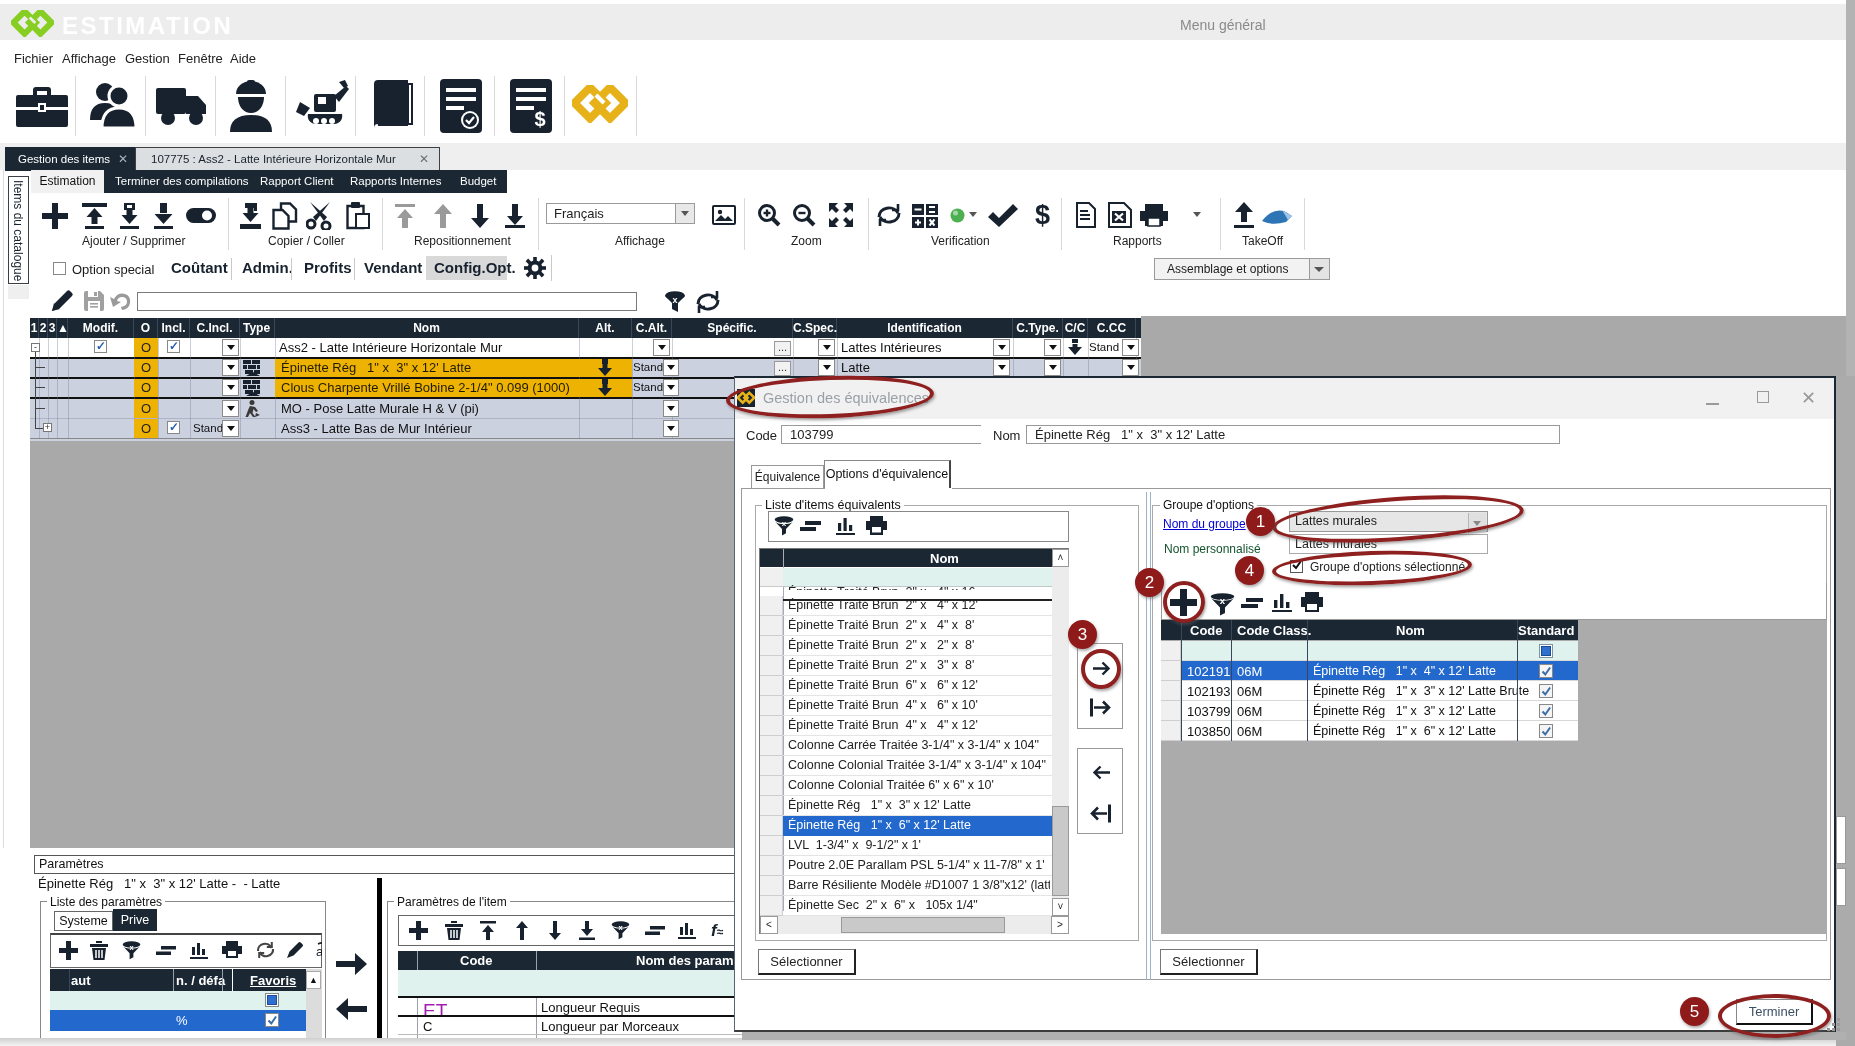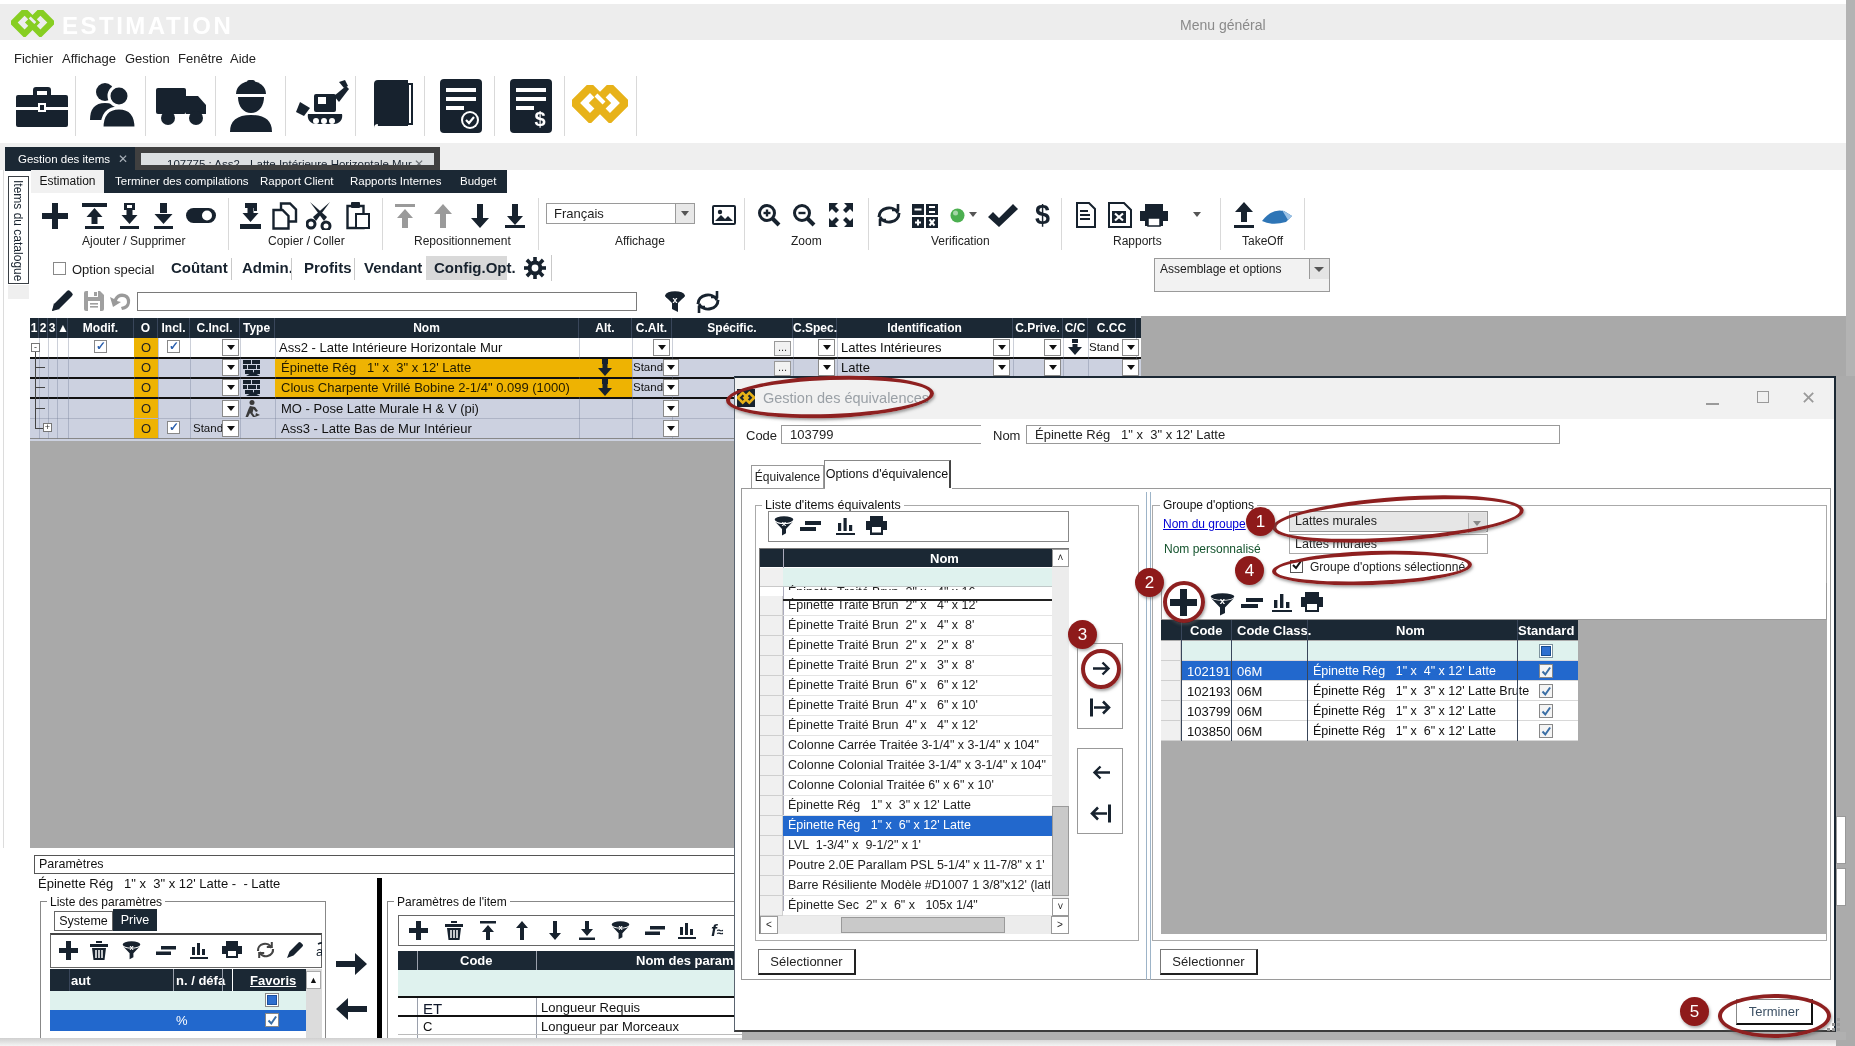--- a/index.html
+++ b/index.html
@@ -144,21 +144,21 @@
  <g fill="none" stroke="#e7b219" stroke-width="8">
   <rect x="7" y="7" width="22" height="22" transform="rotate(45 18 18)"></rect>
   <rect x="27" y="7" width="22" height="22" transform="rotate(45 38 18)"></rect>
  </g>
  <line x1="24" y1="10" x2="32" y2="18" stroke="#fff" stroke-width="4"></line>
 </svg>
     </div>
 
 <div class="abs" style="left:0;top:143px;width:1846px;height:27px;background:#efefef;"></div>
 <div class="abs" style="left:5px;top:147px;width:130px;height:24px;background:#1b2834;color:#fff;font-size:11.5px;line-height:24px;padding-left:13px;">Gestion des items<span style="position:absolute;right:7px;color:#aab2ba;font-size:12px;">✕</span></div>
-<div class="abs" style="left:135px;top:147px;width:305px;height:24px;background:#dcdfe1;border:6px solid #404040;color:#17222e;font-size:11.5px;line-height:22px;padding-left:26px;white-space:nowrap;overflow:hidden;">107775 : Ass2 - Latte Intérieure Horizontale Mur<span style="position:absolute;right:10px;color:#6a6f74;font-size:12px;">✕</span></div>
+<div class="abs" style="left:135px;top:147px;width:305px;height:24px;background:#dcdfe1;border:1px solid #404040;color:#17222e;font-size:11.5px;line-height:22px;padding-left:15px;white-space:nowrap;overflow:hidden;">107775 : Ass2 - Latte Intérieure Horizontale Mur<span style="position:absolute;right:10px;color:#6a6f74;font-size:12px;">✕</span></div>
 
 <div class="abs" style="left:31px;top:170px;width:476px;height:23px;background:#1b2834;"></div>
 <div class="abs" style="left:31px;top:170px;width:73px;height:23px;background:#f1f1f1;color:#111;font-size:12px;text-align:center;line-height:23px;">Estimation</div>
 <div class="abs" style="left:115px;top:175px;color:#fff;font-size:11.5px;">Terminer des compilations</div>
 <div class="abs" style="left:260px;top:175px;color:#fff;font-size:11.5px;">Rapport Client</div>
 <div class="abs" style="left:350px;top:175px;color:#fff;font-size:11.5px;">Rapports Internes</div>
 <div class="abs" style="left:460px;top:175px;color:#fff;font-size:11.5px;">Budget</div>
 
 <div class="abs" style="left:8px;top:176px;width:21px;height:108px;background:#fff;border:1px solid #3a3f45;"></div>
 <div class="abs" style="left:25px;top:180px;font-size:12px;color:#17222e;transform:rotate(90deg);transform-origin:0 0;white-space:nowrap;">Items du catalogue</div>
@@ -461,21 +461,21 @@
     </div>
 <div class="abs" id="refresh1" style="left:695px;top:290px;">
       <svg width="26" height="24" viewBox="0 0 26 24" fill="none" stroke="#17222e" stroke-width="3">
         <path d="M3 14 a10 9 0 0 1 19 -4"></path>
         <path d="M23 10 a10 9 0 0 1 -19 4"></path>
         <path d="M22 1 v6 h-6" stroke-width="2.6"></path>
         <path d="M4 23 v-6 h6" stroke-width="2.6"></path>
       </svg>
     </div>
 
-<div class="abs" style="left:1154px;top:258px;width:176px;height:34px;border:1px solid #9a9a9a;background:#f2f2f2;font-size:12px;line-height:20px;padding-left:5px;">Assemblage et options
+<div class="abs" style="left:1154px;top:258px;width:176px;height:22px;border:1px solid #9a9a9a;background:#f2f2f2;font-size:12px;line-height:20px;padding-left:12px;">Assemblage et options
 <span style="position:absolute;right:0;top:0;width:20px;height:20px;background:#e4e4e4;border-left:1px solid #9a9a9a;"></span>
 <span style="position:absolute;right:5px;top:8px;width:0;height:0;border-left:5px solid transparent;border-right:5px solid transparent;border-top:5px solid #555;"></span>
 </div>
 
 <div id="maintable" class="abs" style="left:30px;top:318px;width:1111px;height:123px;background:#ccd1e0;font-size:13px;">
 
  <div class="abs" style="left:0;top:0;width:1111px;height:20px;background:#1b2834;color:#fff;font-weight:bold;font-size:12px;"></div>
  <div class="abs hc" style="left:0;top:0;width:9px;">1</div>
  <div class="abs hc" style="left:9px;top:0;width:9px;">2</div>
  <div class="abs hc" style="left:18px;top:0;width:9px;">3</div>
@@ -484,21 +484,21 @@
  <div class="abs hc" style="left:104px;top:0;width:24px;">O</div>
  <div class="abs hc" style="left:128px;top:0;width:32px;">Incl.</div>
  <div class="abs hc" style="left:160px;top:0;width:50px;">C.Incl.</div>
  <div class="abs hc" style="left:210px;top:0;width:35px;text-align:left;padding-left:3px;">Type</div>
  <div class="abs hc" style="left:245px;top:0;width:304px;">Nom</div>
  <div class="abs hc" style="left:549px;top:0;width:53px;">Alt.</div>
  <div class="abs hc" style="left:602px;top:0;width:40px;">C.Alt.</div>
  <div class="abs hc" style="left:642px;top:0;width:121px;">Spécific.</div>
  <div class="abs hc" style="left:763px;top:0;width:44px;">C.Spec.</div>
  <div class="abs hc" style="left:807px;top:0;width:176px;">Identification</div>
- <div class="abs hc" style="left:983px;top:0;width:50px;">C.Prive.</div>
+ <div class="abs hc" style="left:983px;top:0;width:50px;">C.Type.</div>
  <div class="abs hc" style="left:1033px;top:0;width:25px;">C/C</div>
  <div class="abs hc" style="left:1058px;top:0;width:48px;">C.CC</div>
 
  <div class="abs" style="left:0;top:20px;width:1111px;height:19px;background:#fff;"></div>
  <div class="abs" style="left:0;top:39px;width:1111px;height:2px;background:#111;"></div>
  <div class="abs" style="left:0;top:59px;width:1111px;height:2px;background:#111;"></div>
  <div class="abs" style="left:0;top:79px;width:1111px;height:2px;background:#111;"></div>
  <div class="abs" style="left:0;top:100px;width:1111px;height:1px;background:#aeb4c6;"></div>
  <div class="abs" style="left:0;top:120px;width:1111px;height:1px;background:#888;"></div>
 
@@ -817,21 +817,21 @@
 <div class="abs" style="left:711px;top:921px;font-size:17px;font-style:italic;color:#17222e;font-weight:bold;">f<span style="font-size:12px;">≈</span></div>
 
 <div class="abs" style="left:398px;top:951px;width:345px;height:95px;background:#fff;"></div>
 <div class="abs" style="left:398px;top:951px;width:345px;height:19px;background:#1b2834;"></div>
 <div class="abs" style="left:460px;top:953px;color:#fff;font-weight:bold;font-size:13px;">Code</div>
 <div class="abs" style="left:636px;top:953px;color:#fff;font-weight:bold;font-size:13px;">Nom des param.</div>
 <div class="abs" style="left:417px;top:951px;width:1px;height:95px;background:#9aa0ac;"></div>
 <div class="abs" style="left:536px;top:951px;width:1px;height:95px;background:#9aa0ac;"></div>
 <div class="abs" style="left:398px;top:970px;width:345px;height:26px;background:#dff2ee;"></div>
 <div class="abs" style="left:398px;top:996px;width:345px;height:2px;background:#111;"></div>
-<div class="abs" style="left:423px;top:1000px;font-size:15px;color:#0f172a;">ET</div>
+<div class="abs" style="left:423px;top:1000px;font-size:19px;color:#a21caf;">ET</div>
 <div class="abs" style="left:541px;top:1000px;font-size:13px;color:#111;">Longueur Requis</div>
 <div class="abs" style="left:398px;top:1015px;width:345px;height:2px;background:#111;"></div>
 <div class="abs" style="left:423px;top:1019px;font-size:13px;color:#111;">C</div>
 <div class="abs" style="left:541px;top:1019px;font-size:13px;color:#111;">Longueur par Morceaux</div>
 <div class="abs" style="left:398px;top:1034px;width:345px;height:1px;background:#bbb;"></div>
 <div class="abs" style="left:540px;top:1043px;font-size:13px;color:#111;">.</div>
 
 <div class="abs" style="left:1846px;top:0;width:9px;height:1046px;background:#b3b3b3;"></div>
 <div class="abs" style="left:1843px;top:316px;width:3px;height:532px;background:#a9a9a9;"></div>
 <div class="abs" style="left:742px;top:1040px;width:1104px;height:6px;background:#ededed;"></div>

